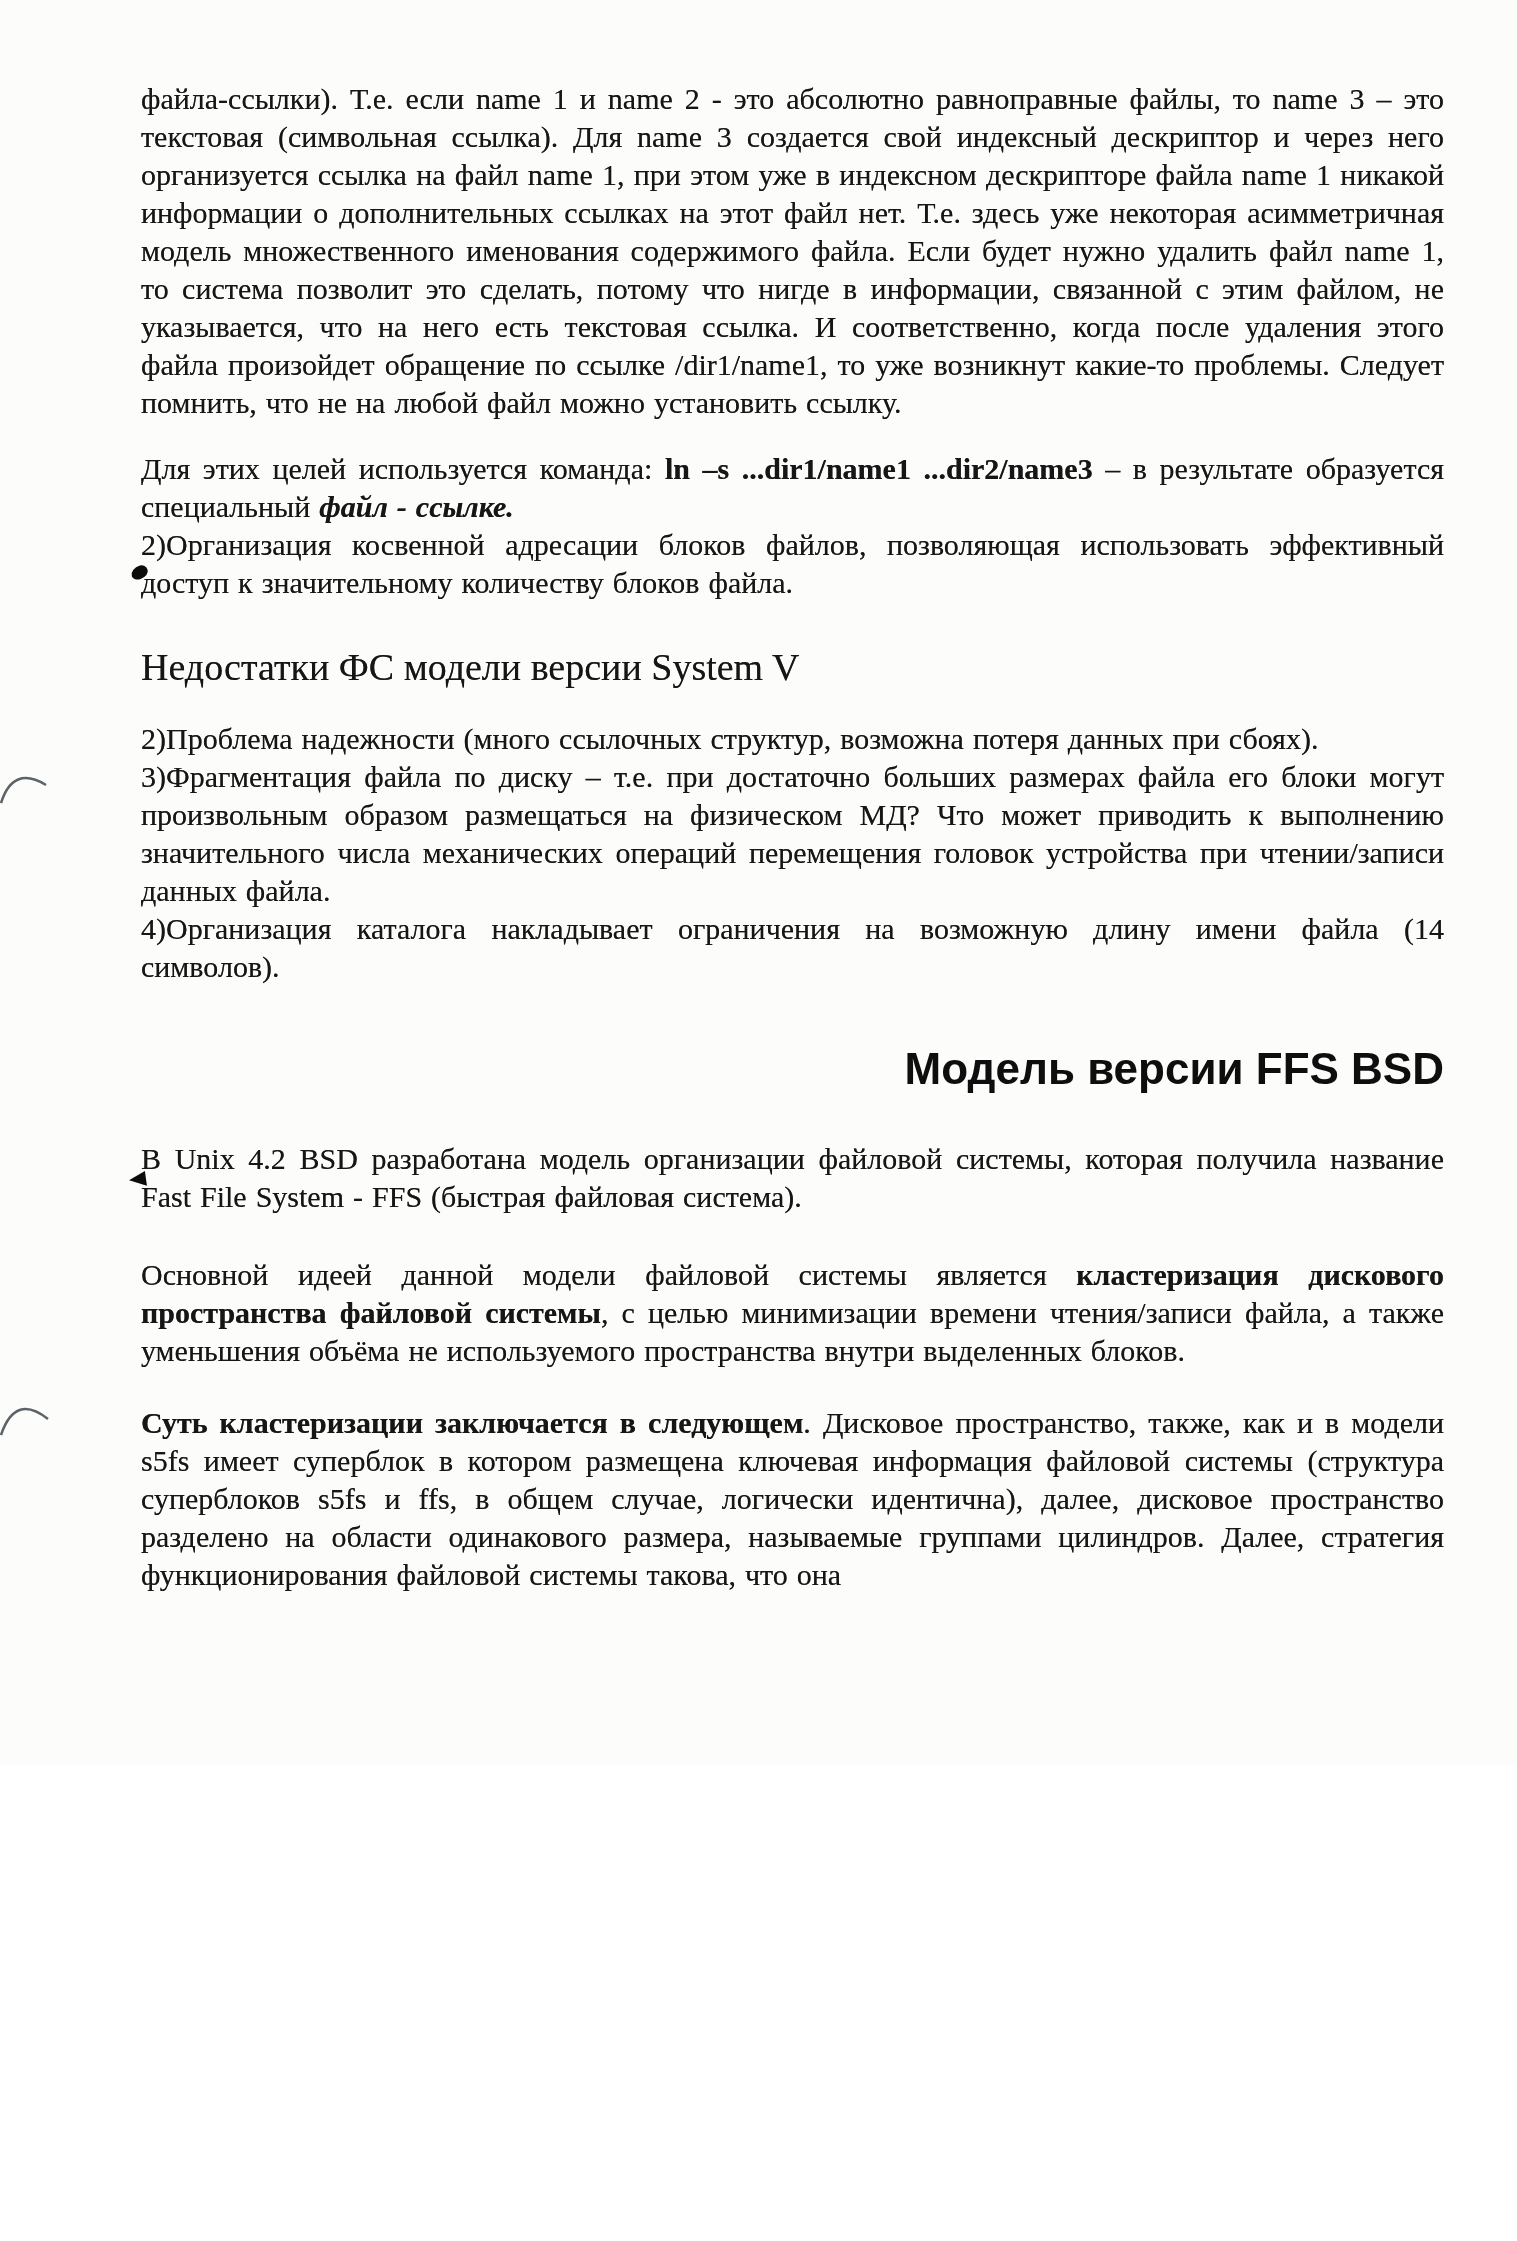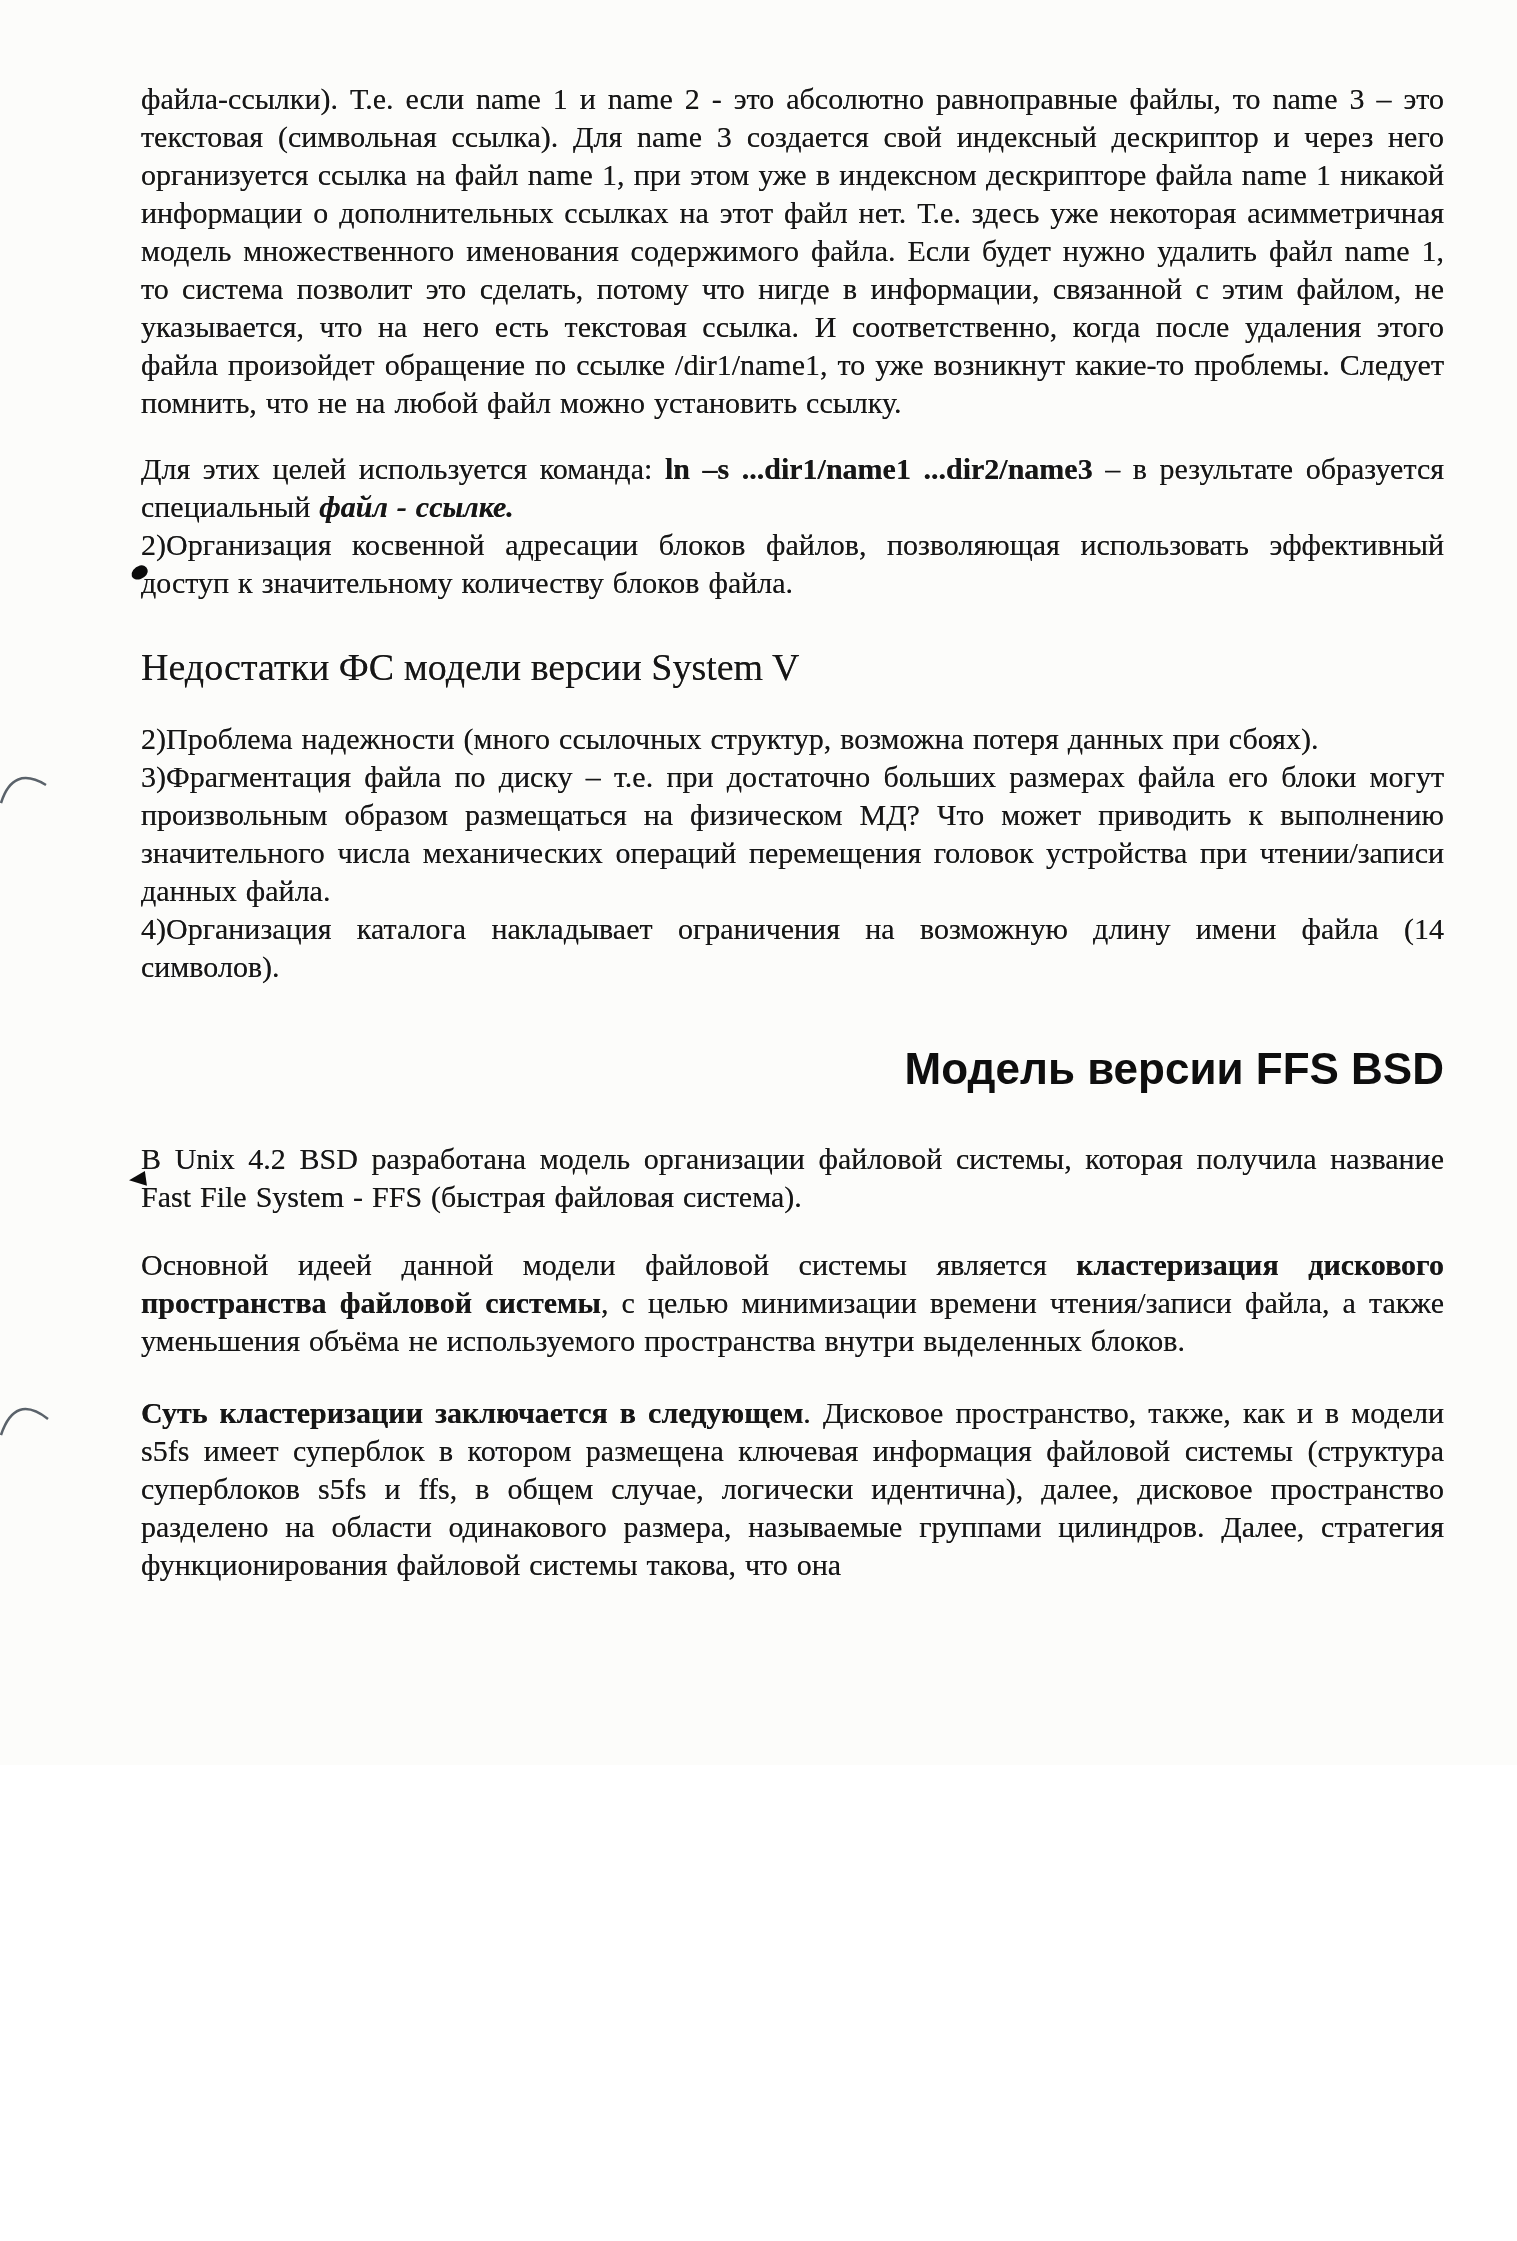--- a/index.html
+++ b/index.html
@@ -40,21 +40,21 @@
   .ffs-heading {
     margin: 58px 0 0 0;
     font-family: "Liberation Sans", sans-serif;
     font-weight: bold;
     font-size: 44px;
     line-height: 50px;
     color: #0e0e0e;
     text-align: right;
   }
   .para-ffs-intro { margin-top: 46px; }
-  .para-ffs-idea { margin-top: 30px; }
+  .para-ffs-idea { margin-top: 40px; }
   .para-ffs-cluster { margin-top: 34px; }
   .page-number {
     position: absolute;
     left: 770px;
     top: 2022px;
     font-size: 24px;
     color: #1a1a1a;
     text-shadow: 0 0 0.5px rgba(10,10,10,0.6);
   }
   

